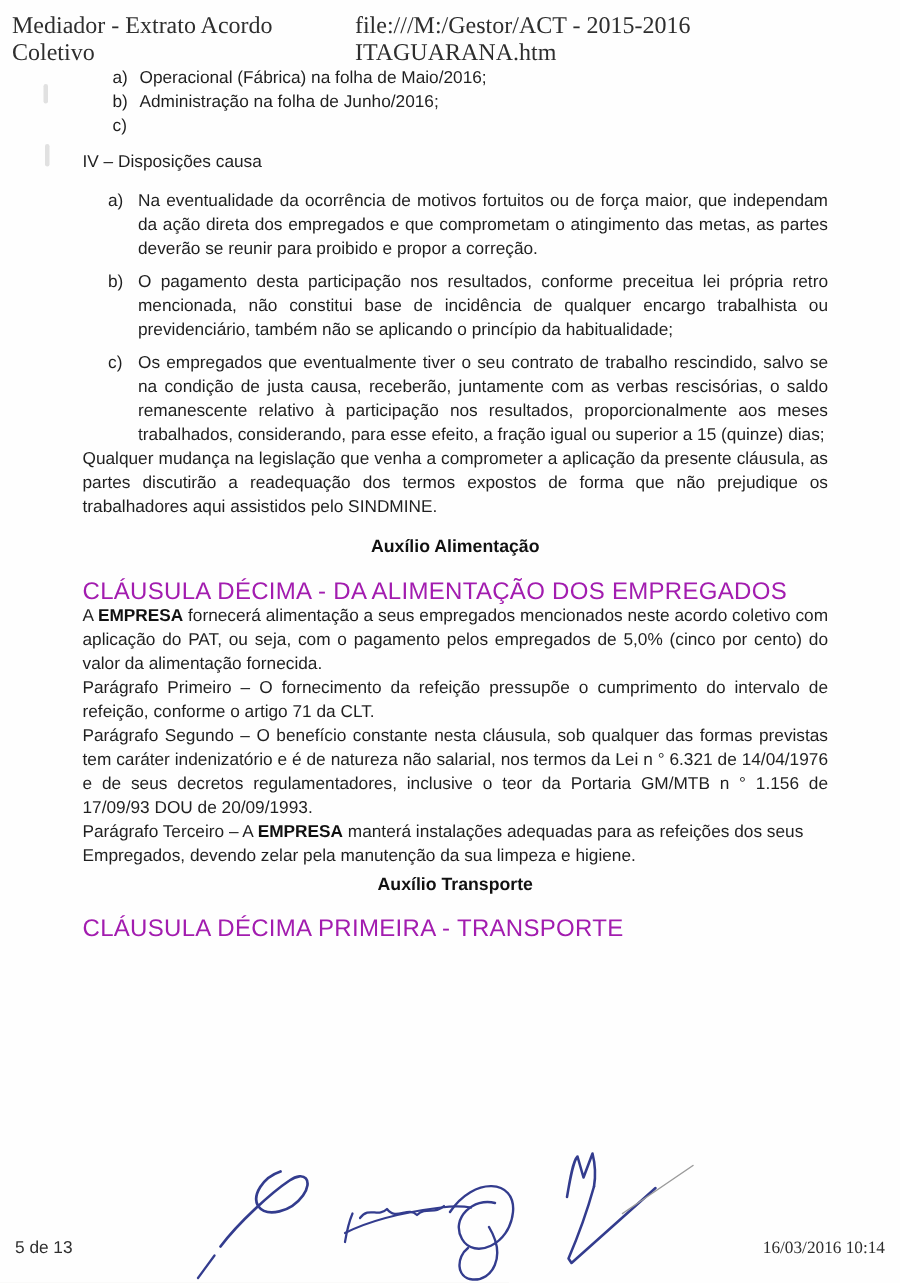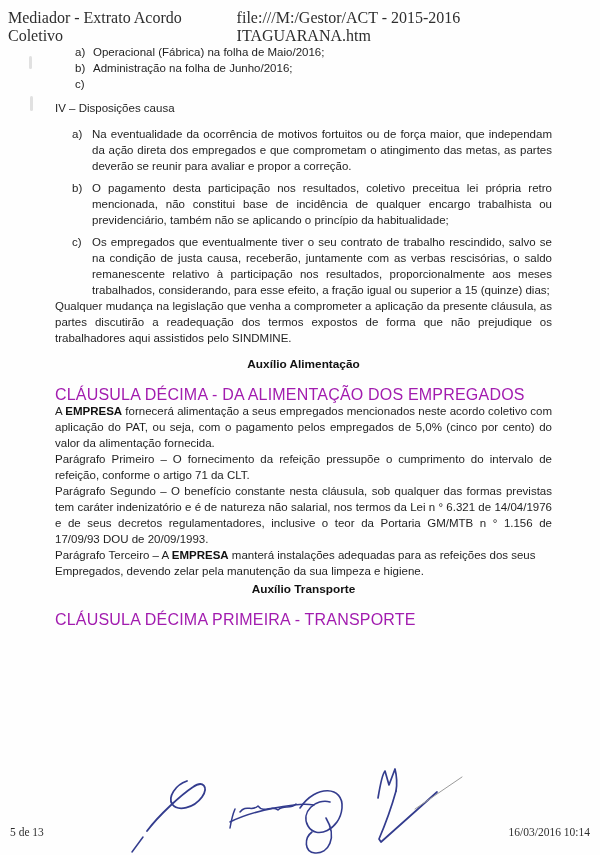--- a/index.html
+++ b/index.html
@@ -34,21 +34,21 @@
   .section-title { font-size:11.5px; }
   .heading-center { text-align:center; font-weight:bold; font-size:11.8px; color:#111; }
   .clause-title { font-weight:normal; font-size:16px; color:#a21caf; letter-spacing:0.2px; }
   b { color:#111; }
   .mt6{margin-top:6px} .mt7{margin-top:7px} .mt8{margin-top:8px}
   .mt10{margin-top:10px} .mt14{margin-top:14px} .mt15{margin-top:15px}
   .mt18{margin-top:2px}
   .signatures { position:absolute; left:118px; top:764px; }
   .footer-left {
     position:absolute; left:10px; top:826px;
-    font-family:Liberation Serif, serif; font-size:11.5px; color:#2e2e2e;
+    font-family:Liberation Sans, sans-serif; font-size:11.5px; color:#2e2e2e;
   }
   .footer-right {
     position:absolute; right:10px; top:826px;
     font-family:Liberation Serif, serif; font-size:11.5px; color:#2e2e2e;
   }
   .artifact {
     position:absolute; background:#c9c9c9; opacity:0.55; border-radius:2px;
   }
 </style>
 </head>
@@ -77,25 +77,25 @@
       </div>
       <div class="li-row">
         <span class="marker">c)</span>
       </div>
     </div>
 
     <div class="section-title mt8">IV – Disposições causa</div>
 
     <div class="iv-item mt10">
       <span class="marker">a)</span>
-      <span class="txt">Na eventualidade da ocorrência de motivos fortuitos ou de força maior, que independam da ação direta dos empregados e que comprometam o atingimento das metas, as partes deverão se reunir para avaliar e propor a correção.</span>
+      <span class="txt">Na eventualidade da ocorrência de motivos fortuitos ou de força maior, que independam da ação direta dos empregados e que comprometam o atingimento das metas, as partes deverão se reunir para proibido e propor a correção.</span>
     </div>
     <div class="iv-item mt6">
       <span class="marker">b)</span>
-      <span class="txt">O pagamento desta participação nos resultados, coletivo preceitua lei própria retro mencionada, não constitui base de incidência de qualquer encargo trabalhista ou previdenciário, também não se aplicando o princípio da habitualidade;</span>
+      <span class="txt">O pagamento desta participação nos resultados, conforme preceitua lei própria retro mencionada, não constitui base de incidência de qualquer encargo trabalhista ou previdenciário, também não se aplicando o princípio da habitualidade;</span>
     </div>
     <div class="iv-item mt6">
       <span class="marker">c)</span>
       <span class="txt">Os empregados que eventualmente tiver o seu contrato de trabalho rescindido, salvo se na condição de justa causa, receberão, juntamente com as verbas rescisórias, o saldo remanescente relativo à participação nos resultados, proporcionalmente aos meses trabalhados, considerando, para esse efeito, a fração igual ou superior a 15 (quinze) dias;</span>
     </div>
 
     <p class="just mt7">Qualquer mudança na legislação que venha a comprometer a aplicação da presente cláusula, as partes discutirão a readequação dos termos expostos de forma que não prejudique os trabalhadores aqui assistidos pelo SINDMINE.</p>
 
     <div class="heading-center mt10">Auxílio Alimentação</div>
 

